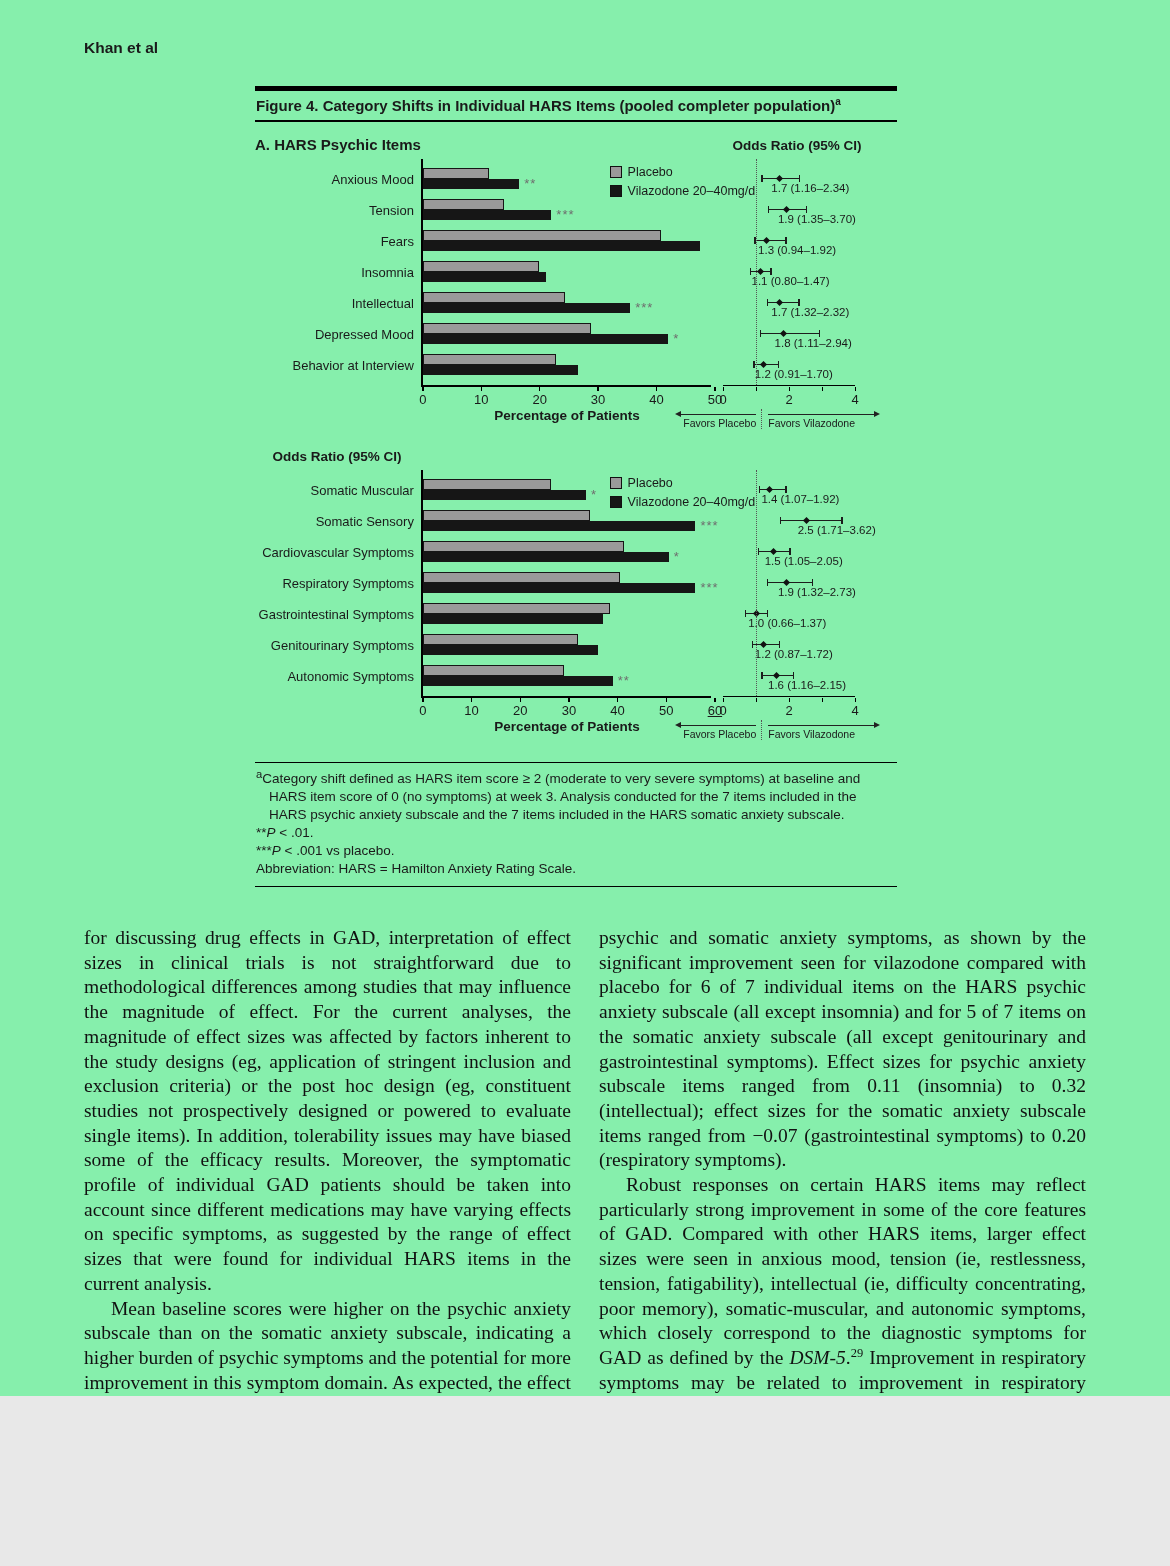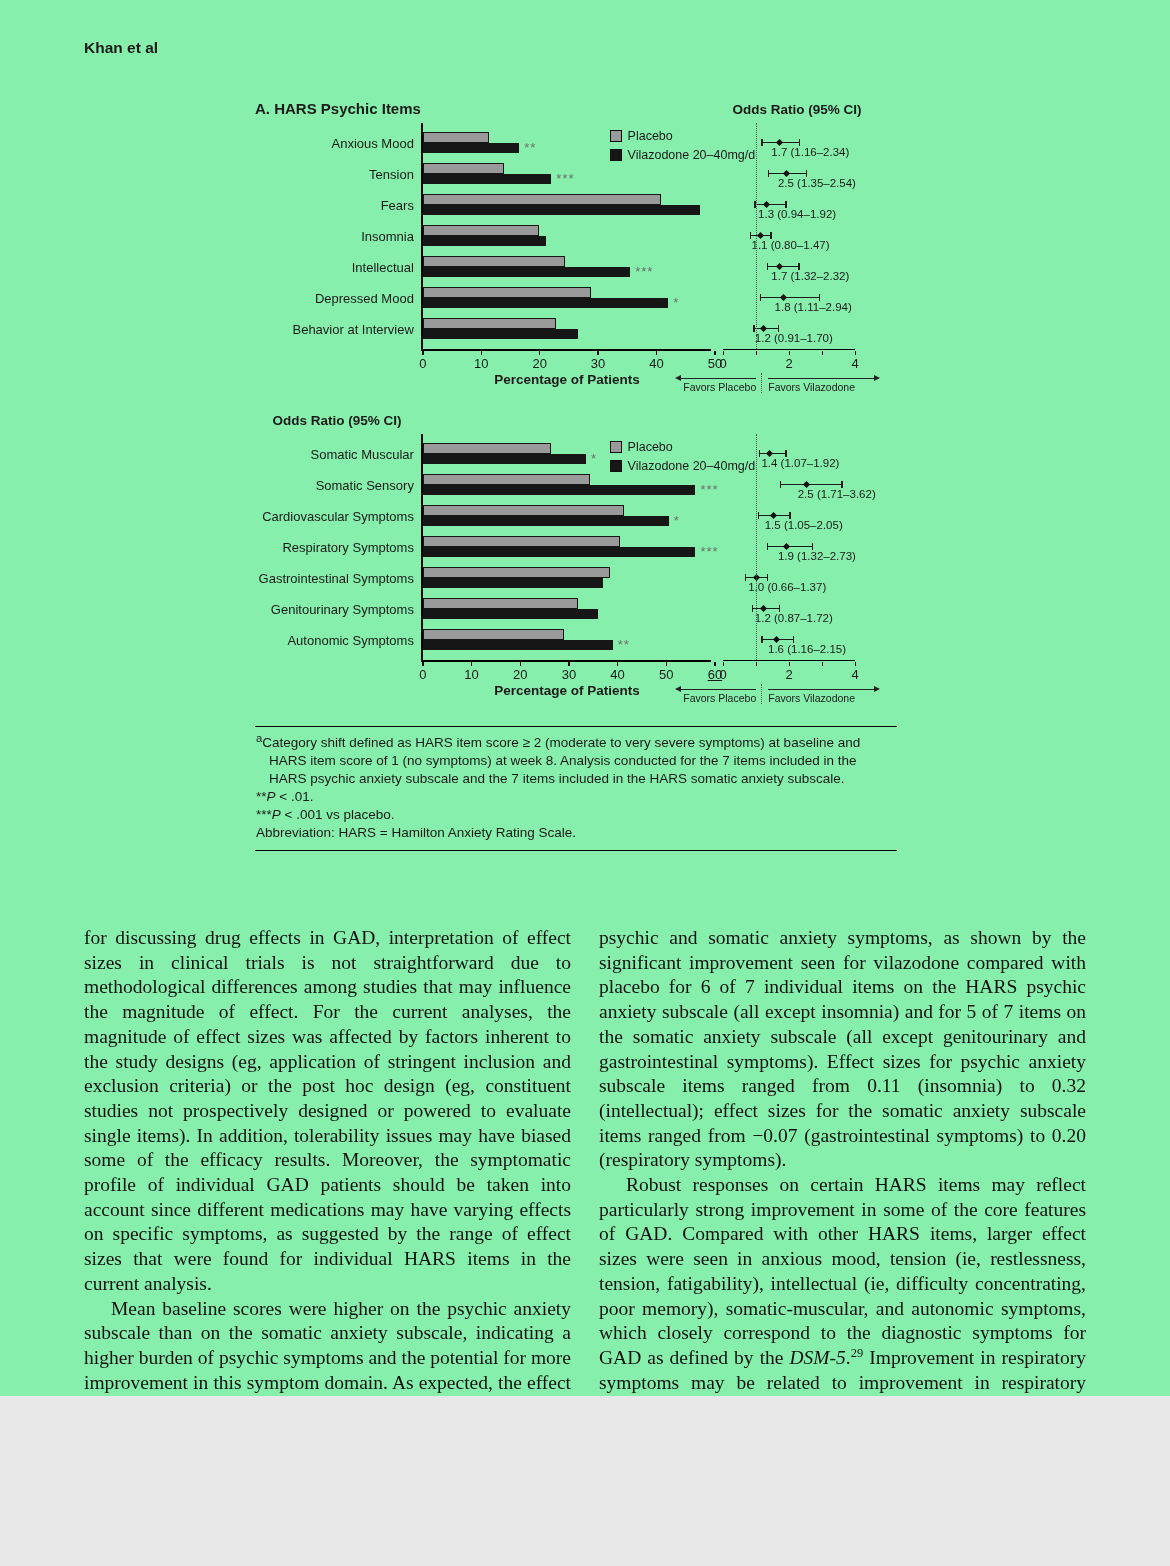--- a/index.html
+++ b/index.html
@@ -73,20 +73,23 @@
                   font-size:15.5px; line-height:1.4; }
 </style>
 </head>
 <body>
 
 <div class="page">
 
   <div class="running-head">Khan et al</div>
 
   <div class="figure">
+    <div class="fig-title">
+      <span>Figure 4. Category Shifts in Individual HARS Items (pooled completer population)</span><sup>a</sup>
+    </div>
 
     <div class="panel-header">
       <div class="panel-label">A. HARS Psychic Items</div>
       <div class="or-header">Odds Ratio (95% CI)</div>
     </div>
     <div class="chart-row">
       <div class="labels-col">
           <div class="cat-label" style="top: 13px;">Anxious Mood</div>
           <div class="cat-label" style="top: 44px; text-align: center;">Tension</div>
           <div class="cat-label" style="top: 75px;">Fears</div>
@@ -154,21 +157,21 @@
             <div class="cap cap-l"></div>
             <div class="cap cap-r"></div>
           </div>
           <div class="or-marker" style="top: 19px; left: 56.1px;"></div>
           <div class="or-label" style="top: 23px; left: 48.1px;">1.7 (1.16–2.34)</div>
           <div class="ci-line" style="top: 50px; left: 44.55px; width: 39.27px;">
             <div class="cap cap-l"></div>
             <div class="cap cap-r"></div>
           </div>
           <div class="or-marker" style="top: 50px; left: 62.7px;"></div>
-          <div class="or-label" style="top: 54px; left: 54.7px;">2.5 (1.35–2.54)</div>
+          <div class="or-label" style="top: 54px; left: 54.7px;">1.9 (1.35–3.70)</div>
           <div class="ci-line" style="top: 81px; left: 31.02px; width: 32.34px;">
             <div class="cap cap-l"></div>
             <div class="cap cap-r"></div>
           </div>
           <div class="or-marker" style="top: 81px; left: 42.9px;"></div>
           <div class="or-label" style="top: 85px; left: 34.9px; text-align: right;">1.3 (0.94–1.92)</div>
           <div class="ci-line" style="top: 112px; left: 26.4px; width: 22.11px;">
             <div class="cap cap-l"></div>
             <div class="cap cap-r"></div>
           </div>
@@ -325,21 +328,21 @@
           <div class="xtick" style="left: 131.3px; top: 227.5px;"></div>
           <div class="xtick" style="left: 32.3px; top: 227.5px;"></div>
           <div class="xtick" style="left: 98.3px; top: 227.5px;"></div>
           <div class="xtick-label" style="left: -10px; top: 233px;">0</div>
           <div class="xtick-label" style="left: 56px; top: 233px;">2</div>
           <div class="xtick-label" style="left: 122px; top: 233px;">4</div>
         </div>
     </div>
 
     <div class="footnotes">
-      <div class="fn fn-hang"><sup>a</sup><span>Category shift defined as HARS item score ≥ 2 (moderate to very severe symptoms) at baseline and HARS item score of 1 (no symptoms) at week 8. Analysis conducted for the 7 items included in the HARS psychic anxiety subscale and the 7 items included in the HARS somatic anxiety subscale.</span></div>
+      <div class="fn fn-hang"><sup>a</sup><span>Category shift defined as HARS item score ≥ 2 (moderate to very severe symptoms) at baseline and HARS item score of 0 (no symptoms) at week 3. Analysis conducted for the 7 items included in the HARS psychic anxiety subscale and the 7 items included in the HARS somatic anxiety subscale.</span></div>
       <div class="fn"><span>**</span><i>P</i><span> &lt; .01.</span></div>
       <div class="fn"><span>***</span><i>P</i><span> &lt; .001 vs placebo.</span></div>
       <div class="fn"><span>Abbreviation: HARS = Hamilton Anxiety Rating Scale.</span></div>
     </div>
   </div>
 
   <div class="body-text">
     <div class="bcol">
       <p><span>for discussing drug effects in GAD, interpretation of effect sizes in clinical trials is not straightforward due to methodological differences among studies that may influence the magnitude of effect. For the current analyses, the magnitude of effect sizes was affected by factors inherent to the study designs (eg, application of stringent inclusion and exclusion criteria) or the post hoc design (eg, constituent studies not prospectively designed or powered to evaluate single items). In addition, tolerability issues may have biased some of the efficacy results. Moreover, the symptomatic profile of individual GAD patients should be taken into account since different medications may have varying effects on specific symptoms, as suggested by the range of effect sizes that were found for individual HARS items in the current analysis.</span></p>
       <p class="ind"><span>Mean baseline scores were higher on the psychic anxiety subscale than on the somatic anxiety subscale, indicating a higher burden of psychic symptoms and the potential for more improvement in this symptom domain. As expected, the effect size for vilazodone was larger on the psychic anxiety subscale (0.28) than the somatic anxiety subscale (0.19). However, vilazodone appeared to improve both</span></p>

